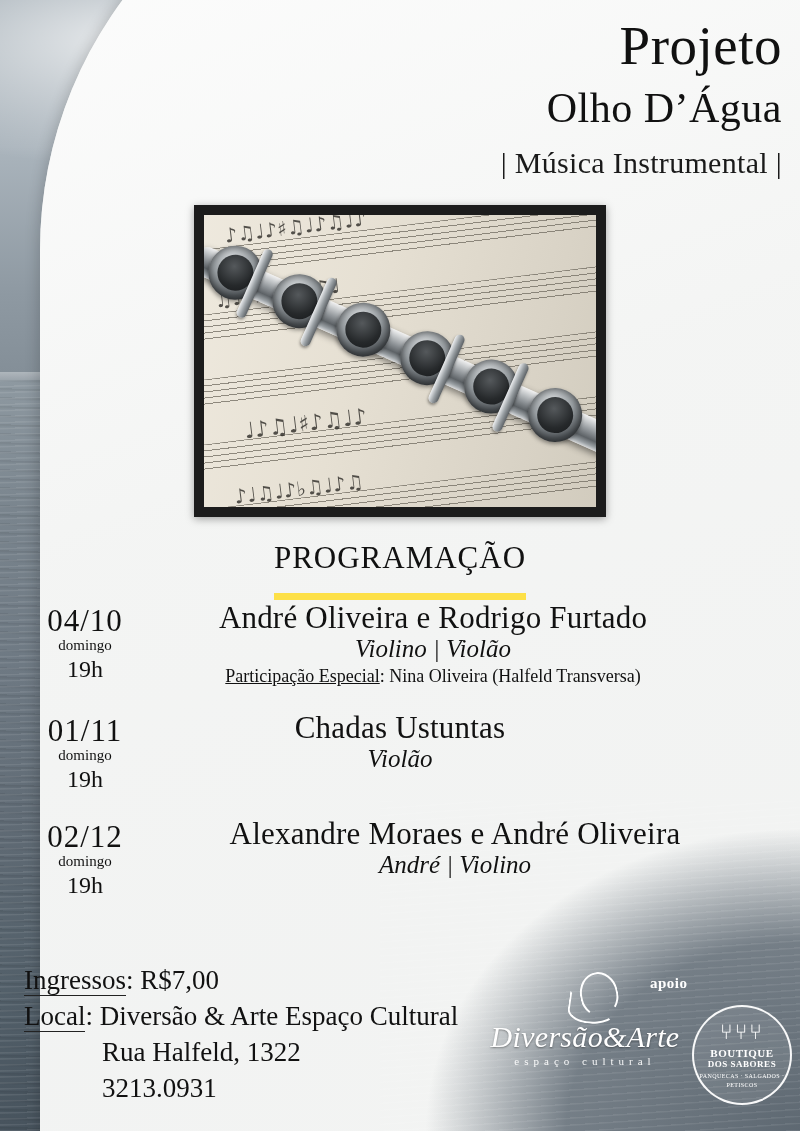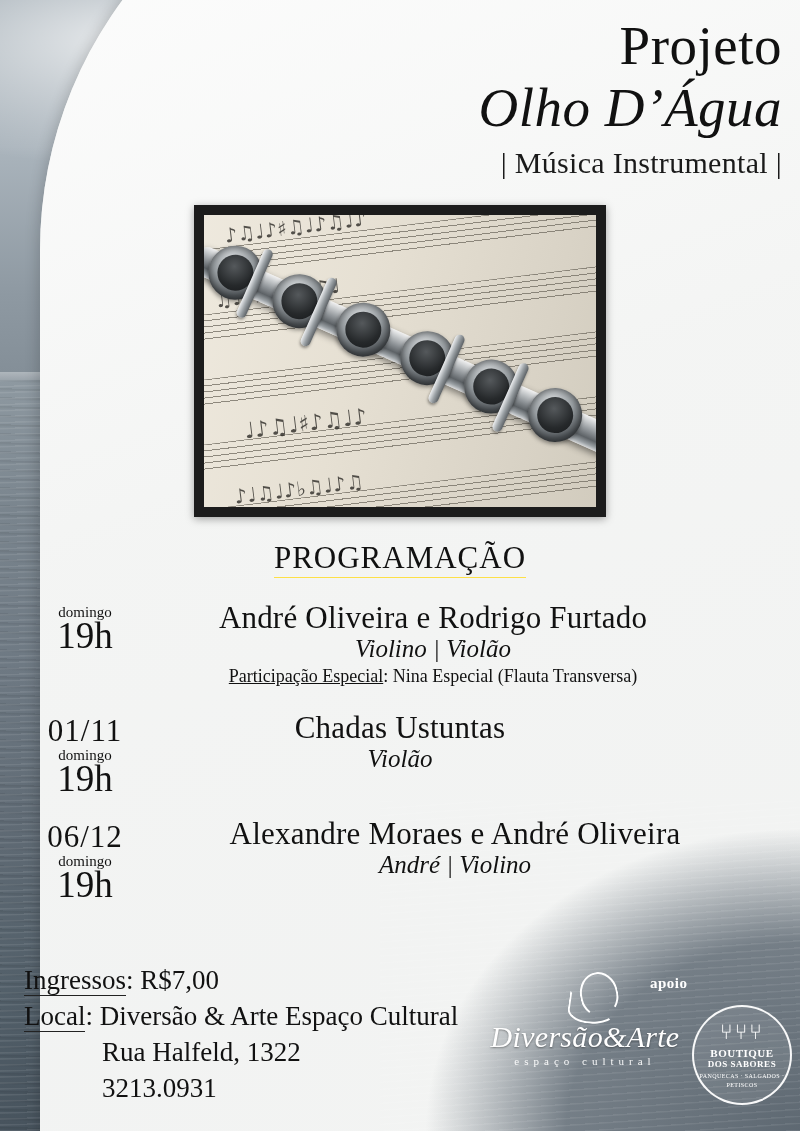--- a/index.html
+++ b/index.html
@@ -102,24 +102,23 @@
     width: 540px;
     text-align: right;
     color: #111111;
   }
   .title-line1 {
     font-size: 55px;
     line-height: 62px;
     letter-spacing: 0.5px;
   }
   .title-line2 {
-    font-size: 55px;
+    font-size: 42px;
     line-height: 62px;
     letter-spacing: 0.5px;
-    font-style: italic;
   }
   .subtitle {
     margin-top: 6px;
     font-size: 30px;
     line-height: 36px;
     letter-spacing: 0.3px;
     color: #1a1a1a;
   }
   
   .photo-frame {
@@ -208,22 +207,22 @@
   .prog-title {
     position: absolute;
     left: 0; top: 540px;
     width: 800px;
     text-align: center;
     font-size: 31px;
     letter-spacing: 1px;
     color: #111;
   }
   .prog-title span {
-    border-bottom: 1px solid #fde047;
-    padding-bottom: 2px;
+    border-bottom: 7px solid #fde047;
+    padding-bottom: 18px;
   }
   .events {
     position: absolute;
     left: 0;
     top: 600px;
     width: 800px;
   }
   .event {
     position: relative;
     display: flex;
@@ -240,21 +239,21 @@
   .ev-day {
     font-size: 31px;
     line-height: 33px;
     letter-spacing: 1px;
   }
   .ev-weekday {
     font-size: 15px;
     line-height: 17px;
   }
   .ev-hour {
-    font-size: 37px;
+    font-size: 24px;
     line-height: 30px;
   }
   .ev-body {
     flex: 1 1 auto;
     padding-right: 104px;
     text-align: center;
     color: #111;
   }
   .ev-artists {
     font-size: 31px;
@@ -438,45 +437,46 @@
   </div>
 
   <div class="prog-title">
     <span>PROGRAMAÇÃO</span>
   </div>
 
   <div class="events">
 
     <div class="event">
       <div class="ev-date">
+        <div class="ev-day">04/10</div>
         <div class="ev-weekday">domingo</div>
         <div class="ev-hour">19h</div>
       </div>
       <div class="ev-body">
         <div class="ev-artists">André Oliveira e Rodrigo Furtado</div>
         <div class="ev-instruments">Violino  |  Violão</div>
-        <div class="ev-extra"><u>Participação Especial</u><span>: Nina Especial (Flauta Transversa)</span></div>
+        <div class="ev-extra"><u>Participação Especial</u><span>: Nina Oliveira (Halfeld Transversa)</span></div>
       </div>
     </div>
 
     <div class="event" style="margin-top:22px;">
       <div class="ev-date">
         <div class="ev-day">01/11</div>
         <div class="ev-weekday">domingo</div>
         <div class="ev-hour">19h</div>
       </div>
       <div class="ev-body" style="padding-right:170px;">
         <div class="ev-artists">Chadas Ustuntas</div>
         <div class="ev-instruments">Violão</div>
       </div>
     </div>
 
     <div class="event" style="margin-top:22px;">
       <div class="ev-date">
-        <div class="ev-day">06/12</div>
+        <div class="ev-day">02/12</div>
         <div class="ev-weekday">domingo</div>
         <div class="ev-hour">19h</div>
       </div>
       <div class="ev-body" style="padding-right:60px;">
         <div class="ev-artists">Alexandre Moraes e André Oliveira</div>
         <div class="ev-instruments">André  |  Violino</div>
       </div>
     </div>
 
   </div>

